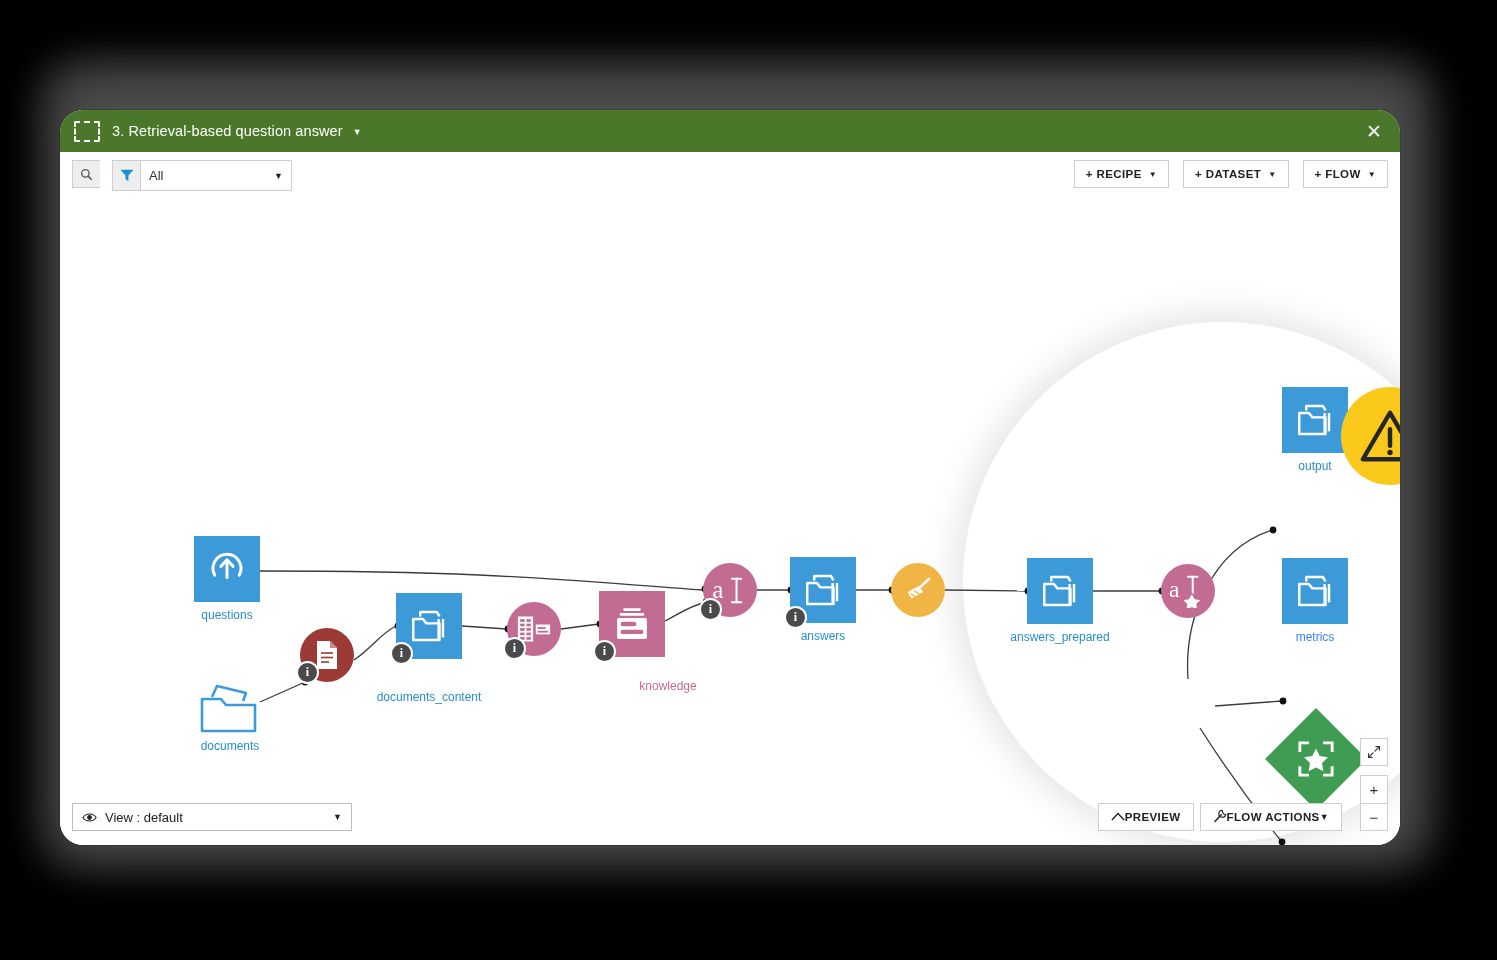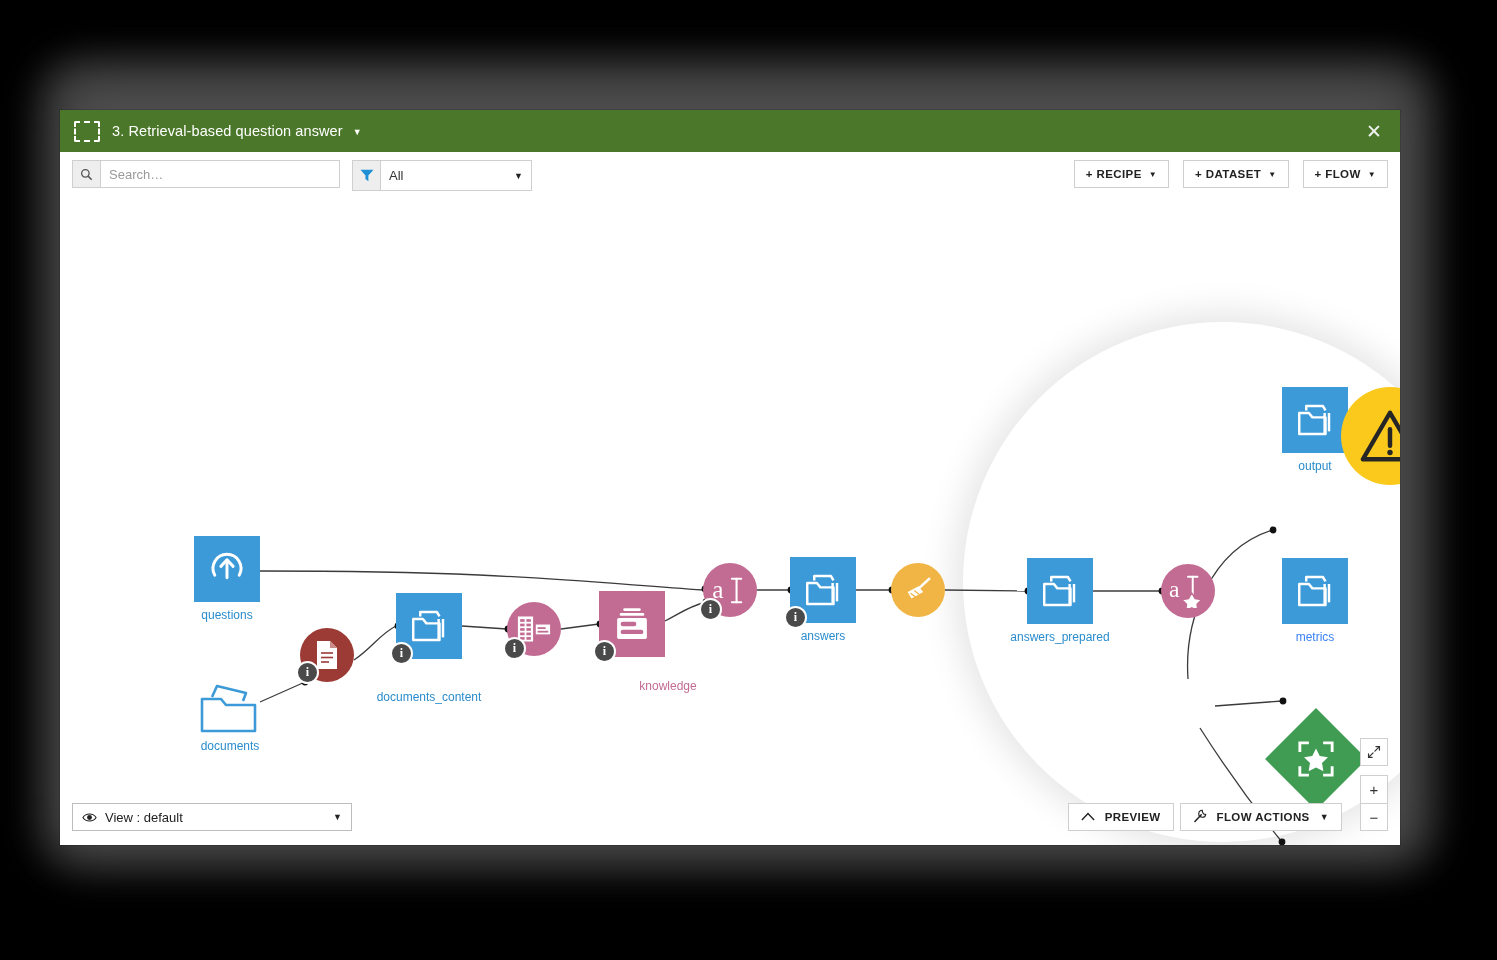--- a/index.html
+++ b/index.html
@@ -33,20 +33,21 @@
   }
 
   
   #app-window{
     position:absolute;
     left:60px; top:110px;
     width:1340px; height:735px;
     background:#ffffff;
     overflow:hidden;
     box-shadow:0 0 0 1px rgba(0,0,0,.15);
+    border-radius:23px;
   }
 
   
   #title-bar{
     height:42px;
     background:#4a7729;
     display:flex;align-items:center;
     padding:0 12px 0 14px;
     box-sizing:border-box;
     color:#fff;
@@ -244,21 +245,21 @@
 
   #bottom-right{
     position:absolute;
     right:58px; bottom:14px;
     display:flex;gap:6px;
   }
   .bb-btn{
     height:28px;
     border:1px solid #cfcfcf;
     background:#fff;
-    display:flex;align-items:center;gap:10px;
+    display:flex;align-items:center;gap:0;
     padding:0 12px;
     font-size:11.5px;font-weight:bold;letter-spacing:.4px;
     color:#222;cursor:pointer;box-sizing:border-box;white-space:nowrap;
   }
 
   #zoom-stack{
     position:absolute;
     right:12px; bottom:14px;
     display:flex;flex-direction:column;
   }
@@ -290,21 +291,20 @@
   </div>
 
   <div id="toolbar">
     <div class="search-group">
       <div class="search-icon-box">
         <svg width="13" height="13" viewBox="0 0 16 16">
             <circle cx="6.6" cy="6.6" r="4.6" fill="none" stroke="#555" stroke-width="1.6"></circle>
             <line x1="10" y1="10" x2="14.4" y2="14.4" stroke="#555" stroke-width="1.8"></line>
           </svg>
       </div>
-      <input id="search-input" type="text" placeholder="Search…" style="">
     </div>
 
     <div class="filter-group">
       <div class="filter-icon-box">
         <svg width="14" height="13" viewBox="0 0 16 15">
             <polygon points="0.5,1 15.5,1 9.6,7.6 9.6,14 6.2,11.4 6.2,7.6" fill="#1f8fd6"></polygon>
           </svg>
       </div>
       <div id="filter-select">
         <span>All</span>

